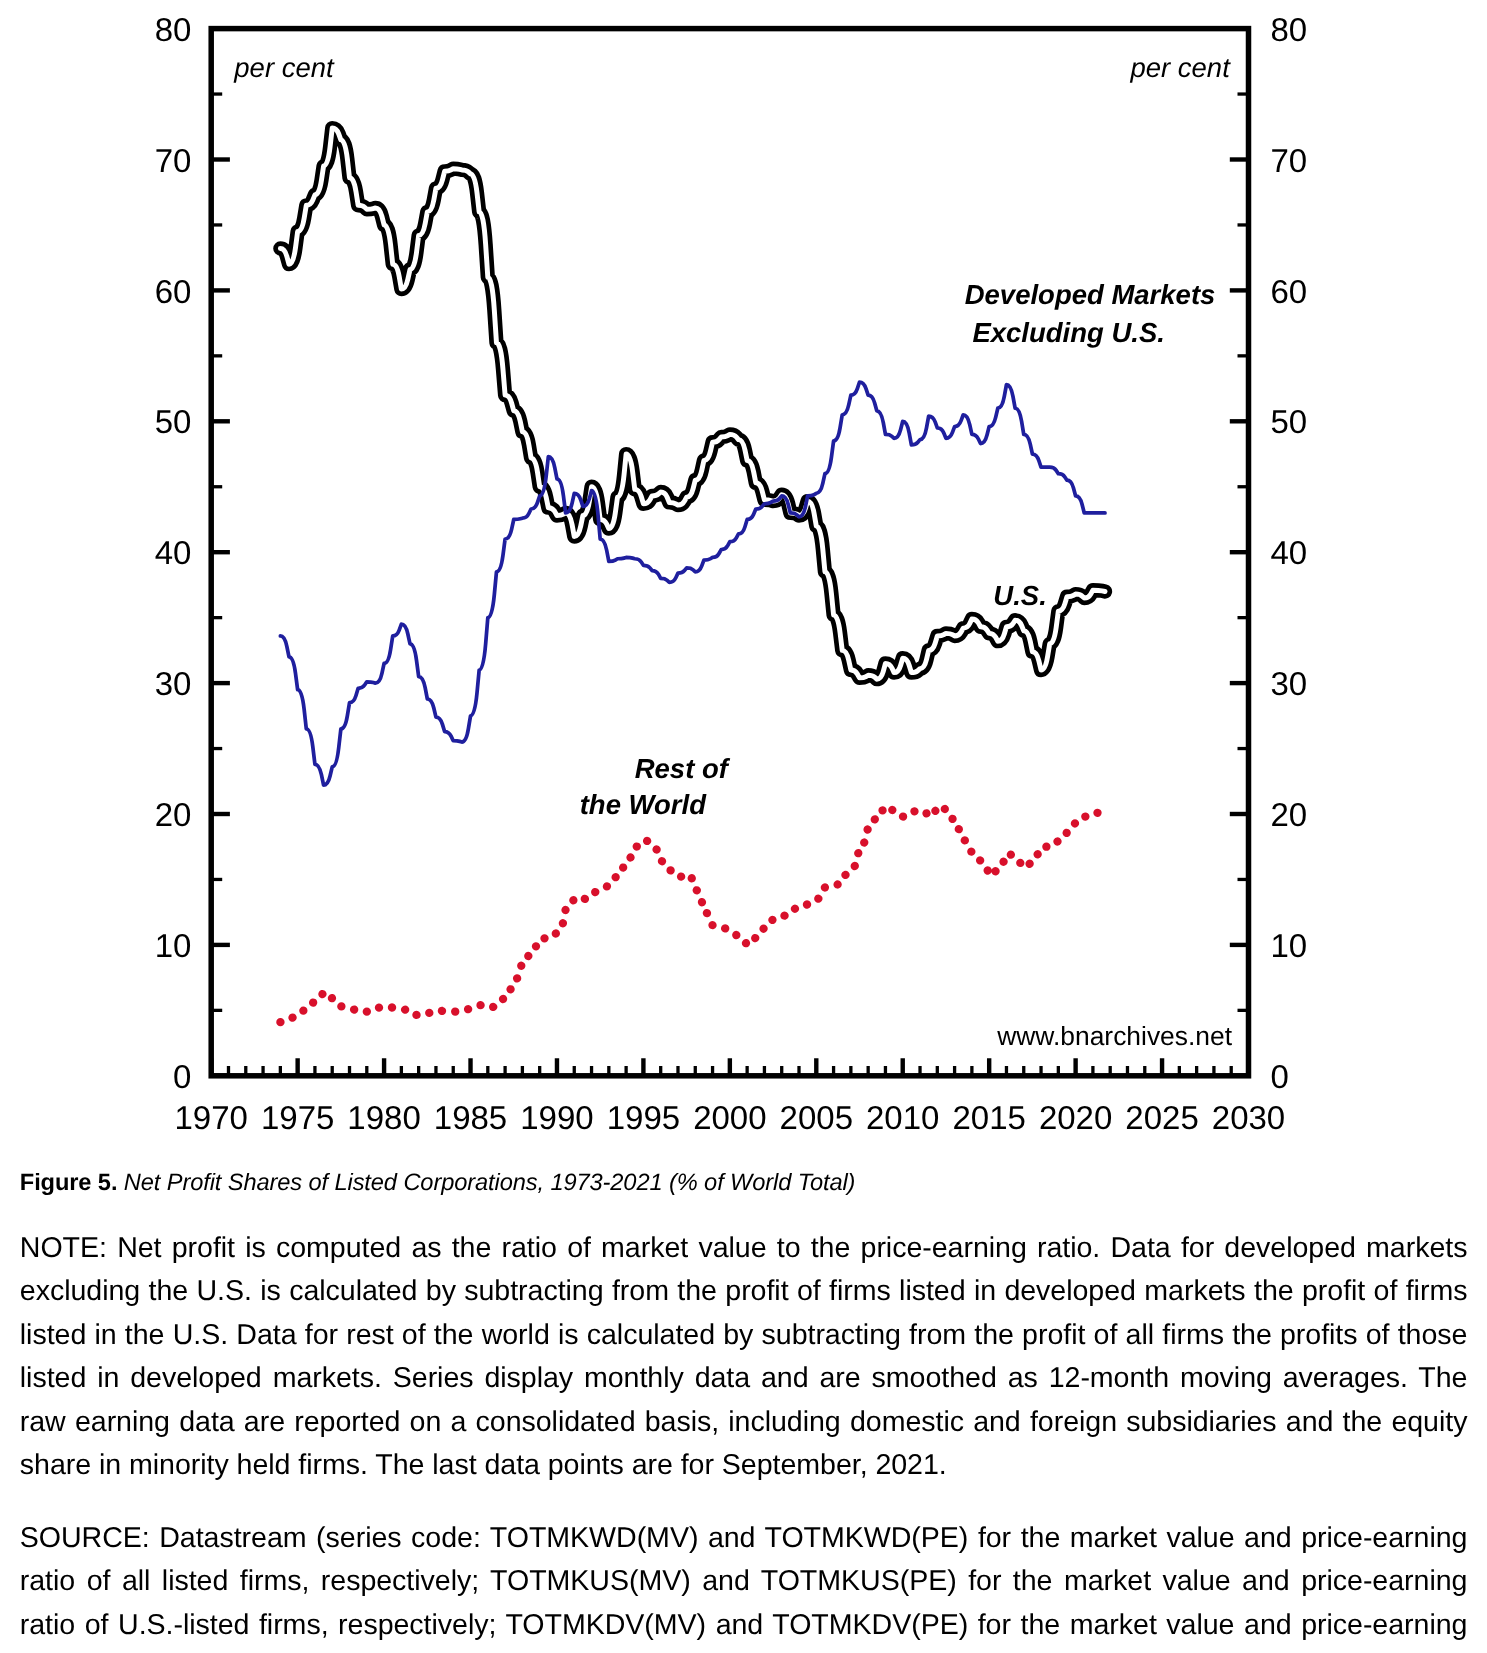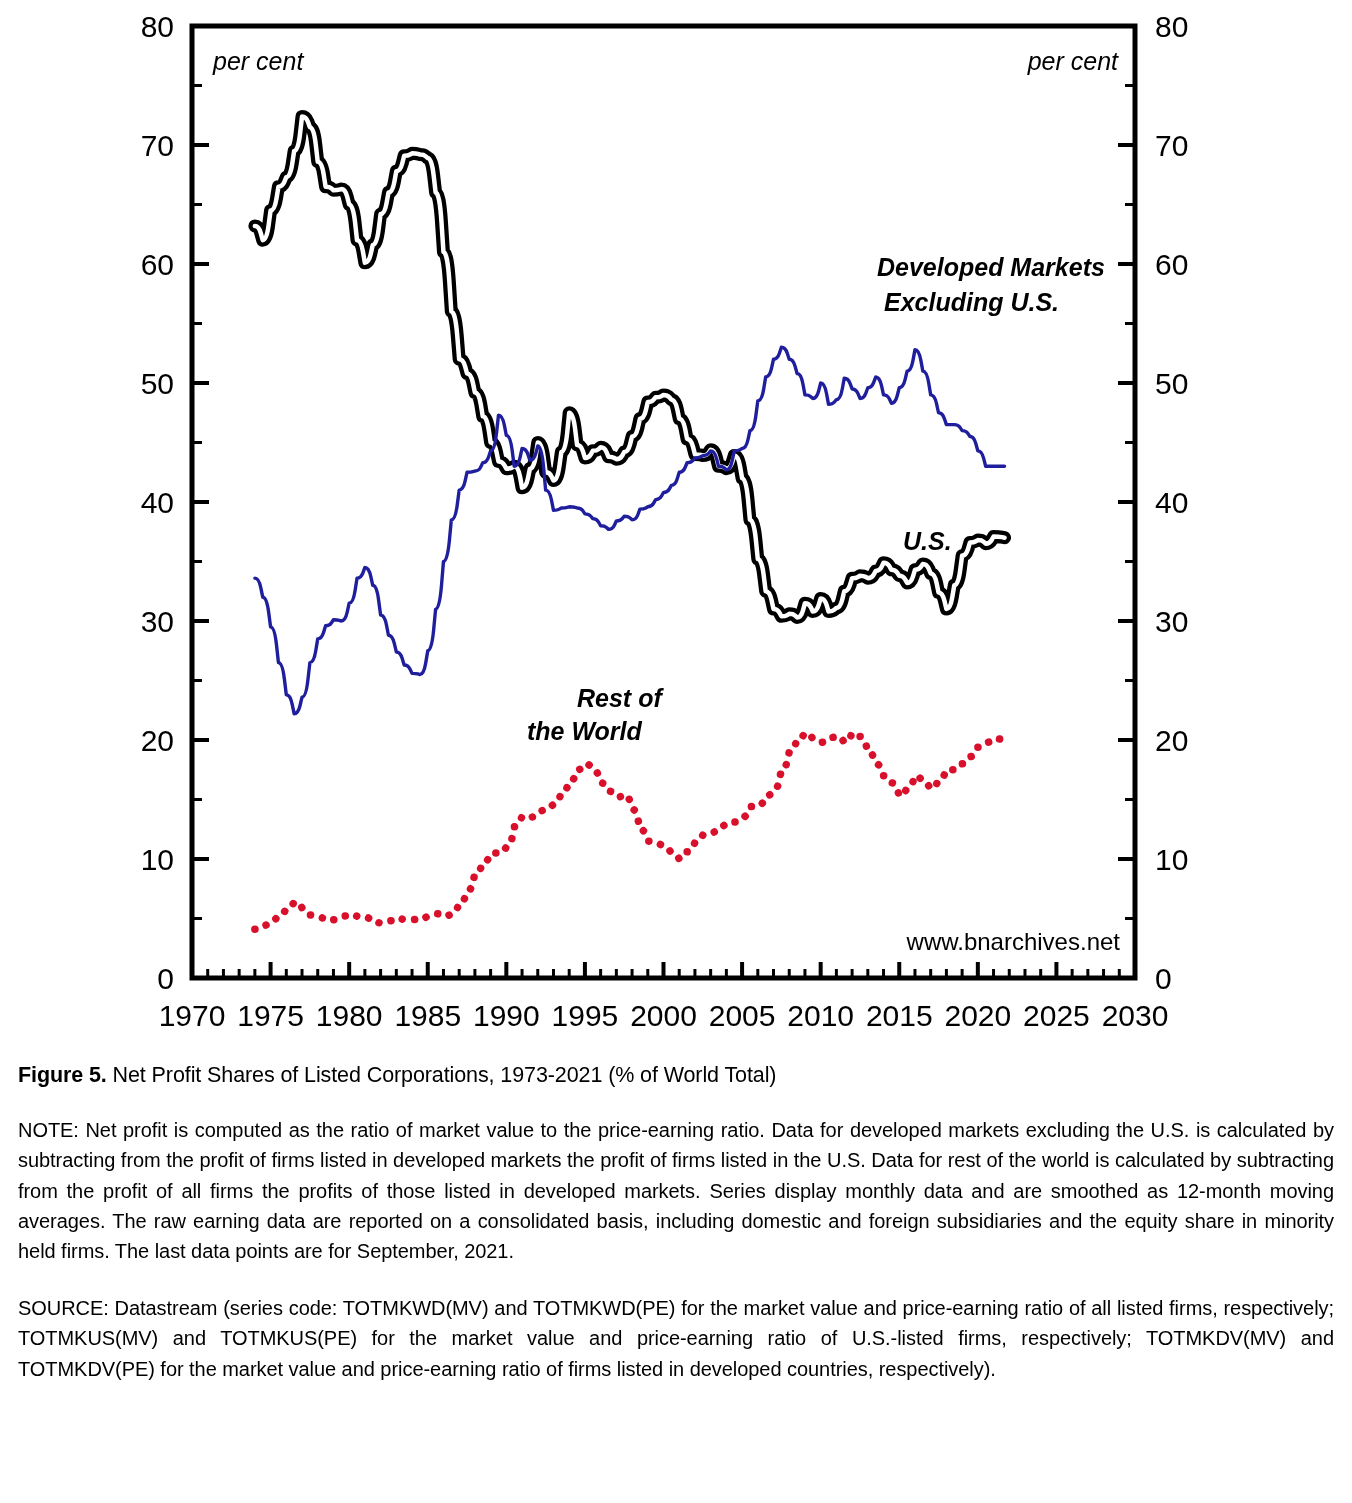--- a/index.html
+++ b/index.html
@@ -28,23 +28,23 @@
     left: 18px; top: 1062px;
     width: 1316px;
   }
   #figure-caption {
     font-size: 21.5px;
     line-height: 1.25;
     margin: 0 0 26px 0;
     letter-spacing: -0.1px;
   }
   #figure-caption .fig-label { font-weight: bold; font-style: normal; }
-  #figure-caption .fig-title { }
+  #figure-caption .fig-title { font-style: italic; }
   .body-para {
-    font-size: 20px;
+    font-size: 26px;
     line-height: 1.52;
     text-align: justify;
     margin: 0 0 26px 0;
     letter-spacing: -0.05px;
   }
   .body-para:last-child { margin-bottom: 0; }
   
   .ax-num {
     font-family: "Liberation Sans", sans-serif;
     font-size: 30px;

